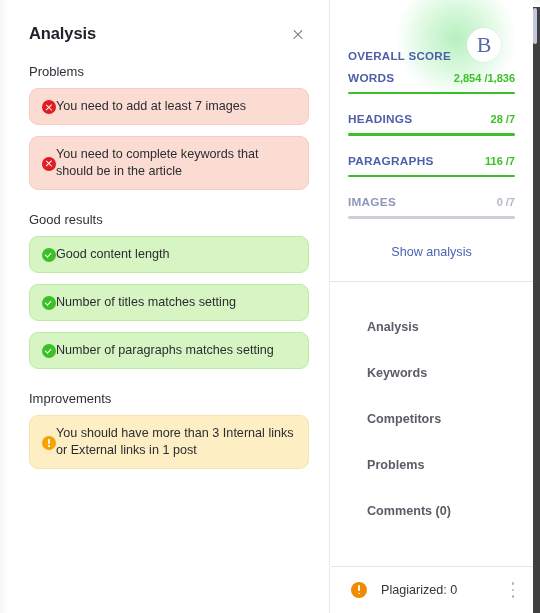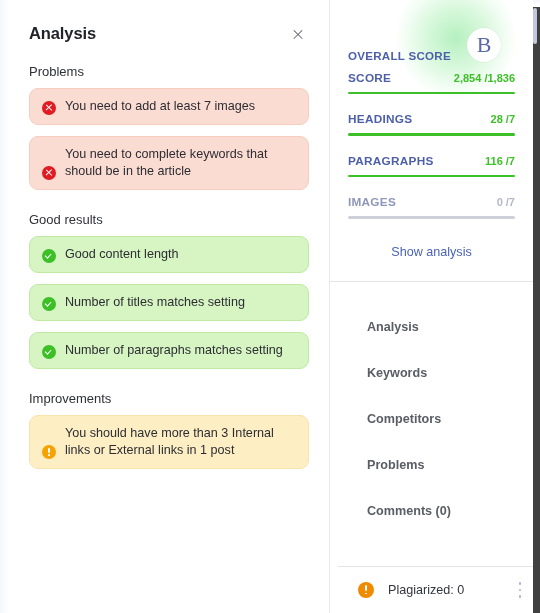--- a/index.html
+++ b/index.html
@@ -93,22 +93,21 @@
     margin-bottom: 9px;
   }
   .section-label.first { margin-top: 20px; }
 
   .alert {
     border-radius: 9px;
     border: 1px solid transparent;
     padding: 9px 12px;
     margin-bottom: 11px;
     display: flex;
-    align-items: flex-end;
-    gap: 9px;
+    align-items: center;
     box-sizing: border-box;
     min-height: 36px;
   }
   .alert-text {
     font-size: 12.6px;
     line-height: 17px;
     color: #2c2d33;
     padding-top: 0px;
   }
 
@@ -292,21 +291,21 @@
     color: #5a5c66;
     padding: 0 0 0 19px;
     height: 46px;
     line-height: 46px;
     cursor: pointer;
     white-space: nowrap;
   }
 
   .footer-bar {
     position: absolute;
-    left: 8px;
+    left: 1px;
     bottom: 0;
     width: 203px;
     height: 47px;
     border-top: 1px solid #e4e5eb;
     display: flex;
     align-items: center;
     box-sizing: border-box;
     padding: 0 14px 0 20px;
   }
   .plag-icon {
@@ -440,21 +439,21 @@
 
       <div class="score-row">
         <div class="score-label">OVERALL SCORE</div>
         <div class="score-circle">
           <div class="score-letter">B</div>
         </div>
       </div>
 
       <div class="metric">
         <div class="metric-row">
-          <div class="metric-name">SCORE</div>
+          <div class="metric-name">WORDS</div>
           <div class="metric-value">2,854 /1,836</div>
         </div>
         <div class="metric-bar"></div>
       </div>
 
       <div class="metric">
         <div class="metric-row">
           <div class="metric-name">HEADINGS</div>
           <div class="metric-value">28 /7</div>
         </div>

